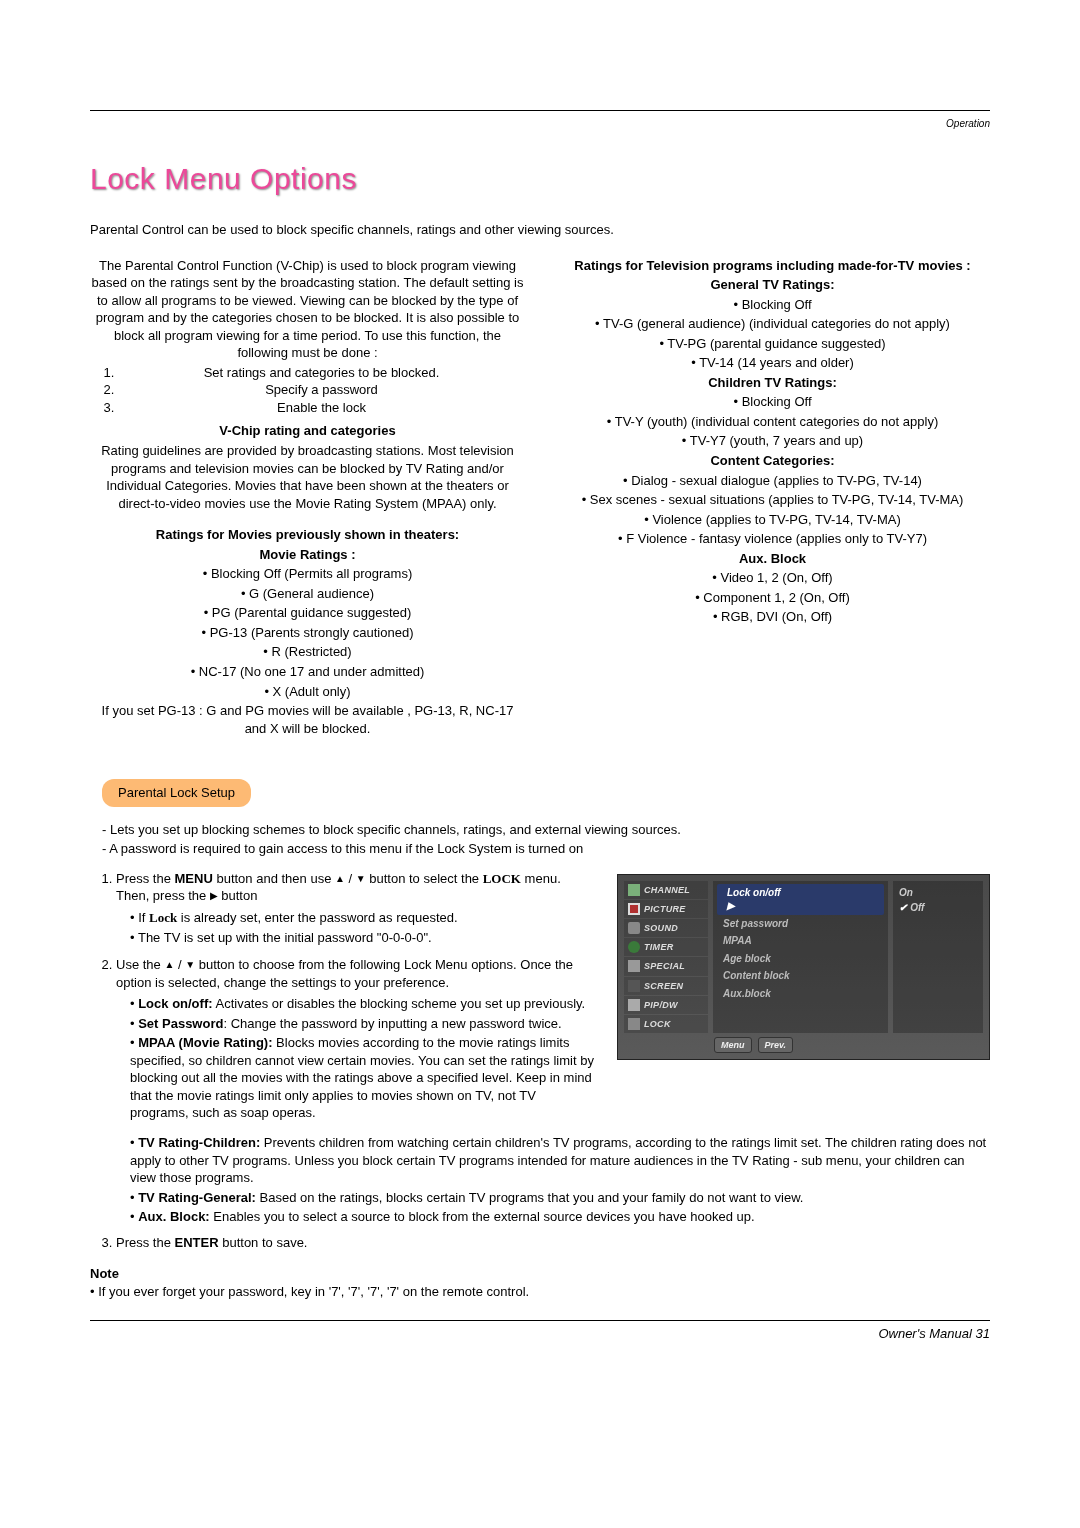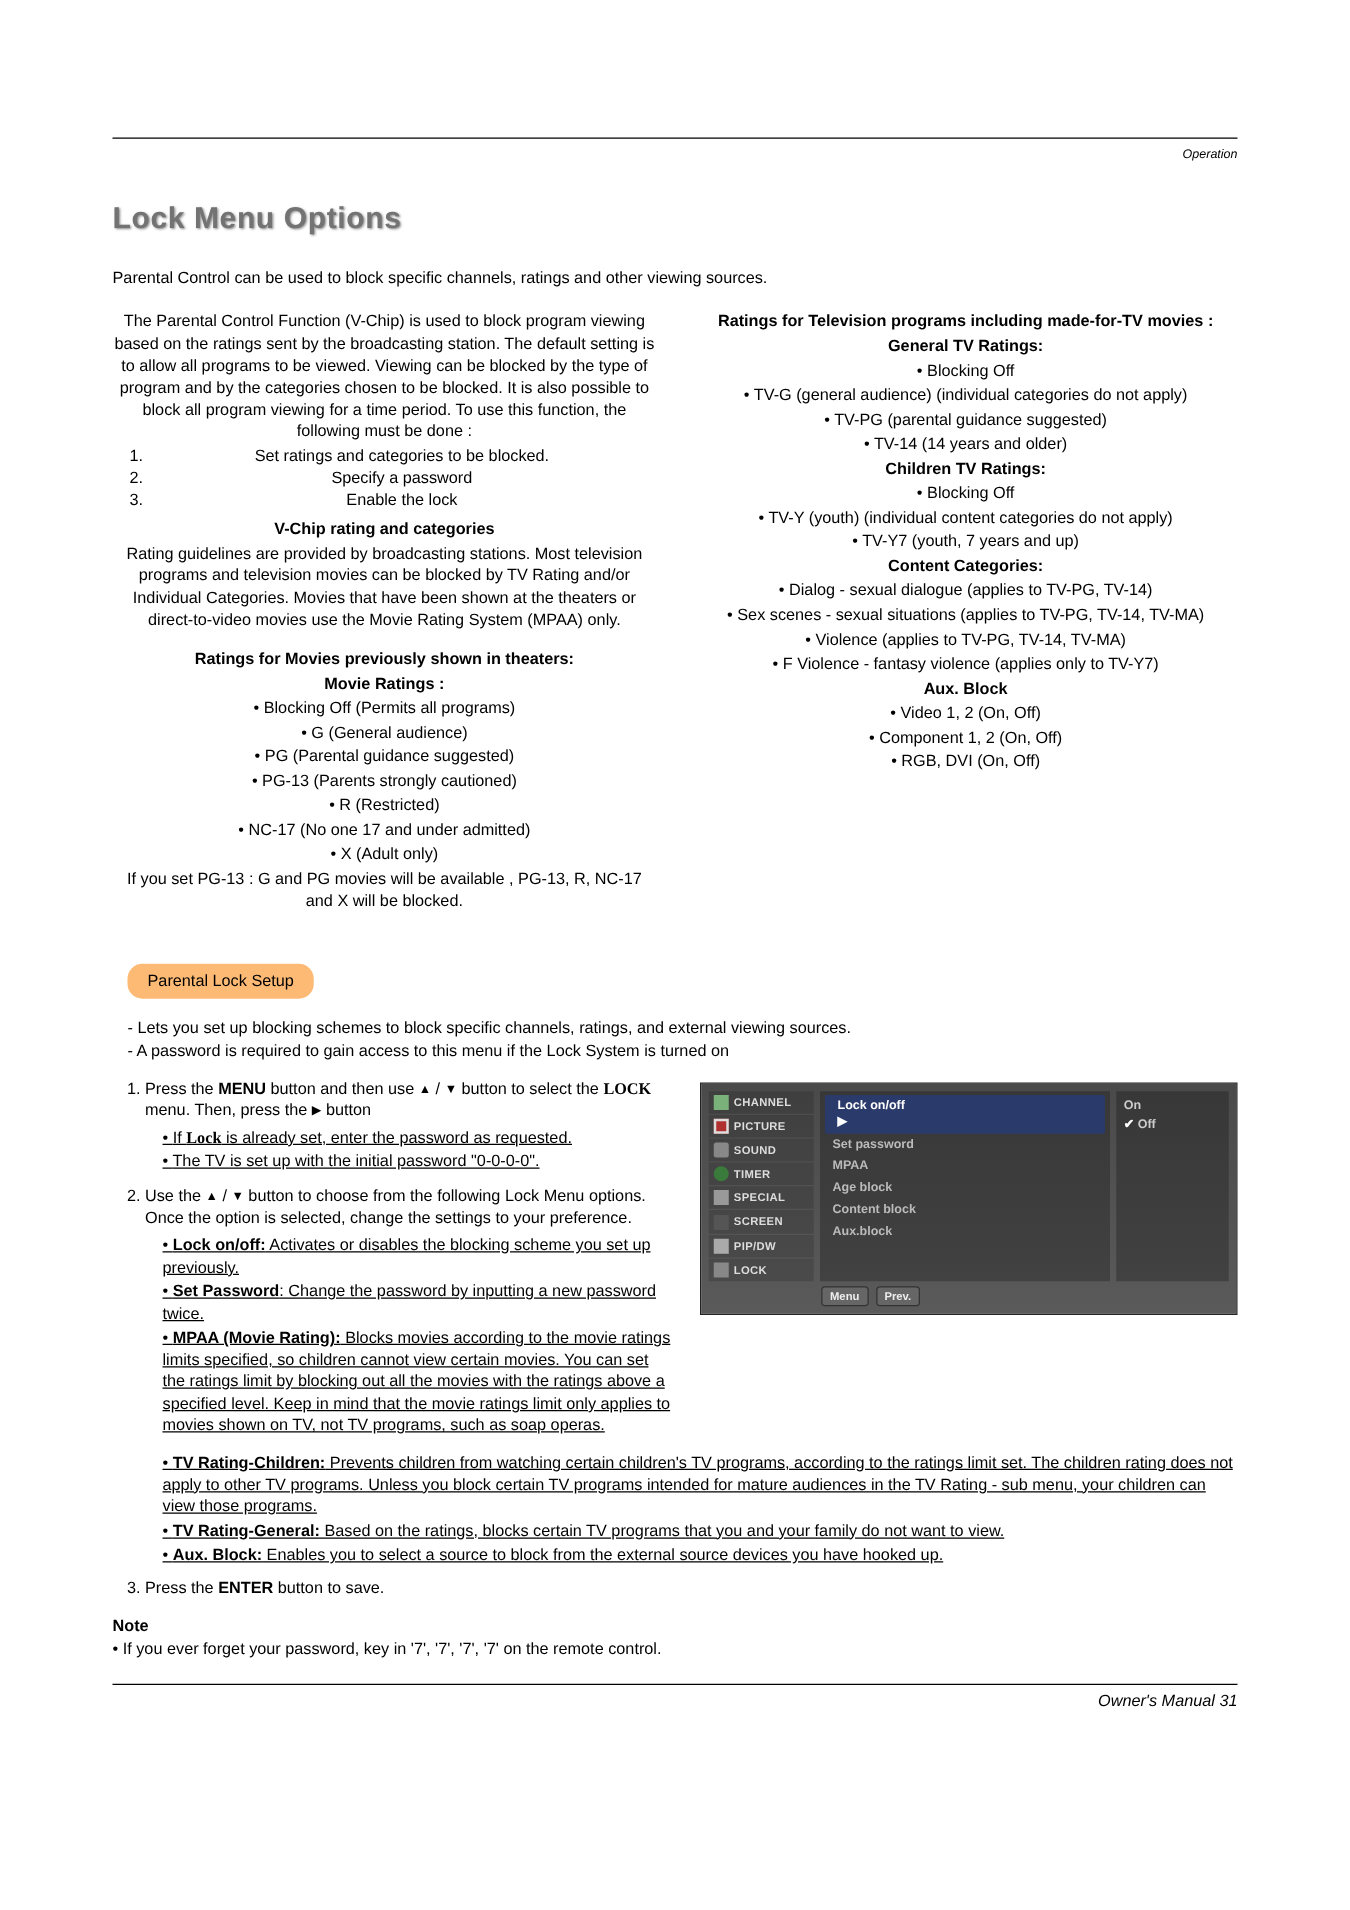--- a/index.html
+++ b/index.html
@@ -9,23 +9,23 @@
     color: #000;
     background: #fff;
     width: 1080px;
     margin: 0 auto;
     padding: 110px 90px 60px 90px;
     line-height: 1.35;
   }
   .hr-top { border: none; border-top: 1px solid #000; margin-bottom: 6px; }
   .hdr-right { text-align: right; font-style: italic; font-size: 10px; margin-bottom: 28px; }
   h1 {
-    font-size: 24px;
-    font-weight: bold;
-    color: #737373;
+    font-size: 30px;
+    font-weight: normal;
+    color: #ec4899;
     text-shadow: 1px 1px 2px #888;
     margin-bottom: 22px;
     letter-spacing: 0.5px;
   }
   .intro { margin-bottom: 18px; }
   .two-col { display: flex; gap: 30px; margin-bottom: 26px; }
   .col { flex: 1; text-align: center; }
   .col p { margin-bottom: 2px; }
   .indent-list { padding-left: 28px; }
   .indent-list li { list-style: decimal; }
@@ -37,37 +37,38 @@
     border-radius: 12px;
     padding: 5px 16px;
     font-size: 13px;
     margin: 14px 0 14px 12px;
   }
   .setup-block p, .setup-block li { margin-bottom: 2px; }
   .dash-list { list-style: none; padding-left: 12px; }
   .dash-list li::before { content: "-  "; }
   .num-list { list-style: decimal; padding-left: 26px; }
   .num-list > li { margin-bottom: 10px; }
-  .sub-bullets { list-style: none; padding-left: 14px; margin-top: 4px; text-decoration: underline; }
+  .sub-bullets { list-style: none; padding-left: 14px; margin-top: 4px; }
   .sub-bullets li::before { content: "• "; }
   .tri { font-size: 10px; vertical-align: 1px; }
   .note-block { margin-top: 14px; }
   .note-block .b { display:block; }
   .flex-row { display:flex; gap: 22px; align-items: flex-start; }
   .flex-row .txtcol { flex:1; }
   
   .osd {
-    width: 430px;
+    width: 373px;
     background: linear-gradient(#4a4a4a,#5a5a5a);
     border: 1px solid #222;
     padding: 6px;
     font-size: 10px;
     color: #ddd;
     flex-shrink: 0;
     margin-top: 4px;
+    font-style: italic;
   }
   .osd-row { display: flex; gap: 5px; }
   .osd-sidebar { width: 84px; display:flex; flex-direction:column; gap:1px; }
   .osd-side-item {
     display:flex; align-items:center; gap:4px;
     background: rgba(0,0,0,0.15);
     padding: 3px 4px;
     font-size: 9px; font-weight:bold;
     letter-spacing: 0.3px;
   }

